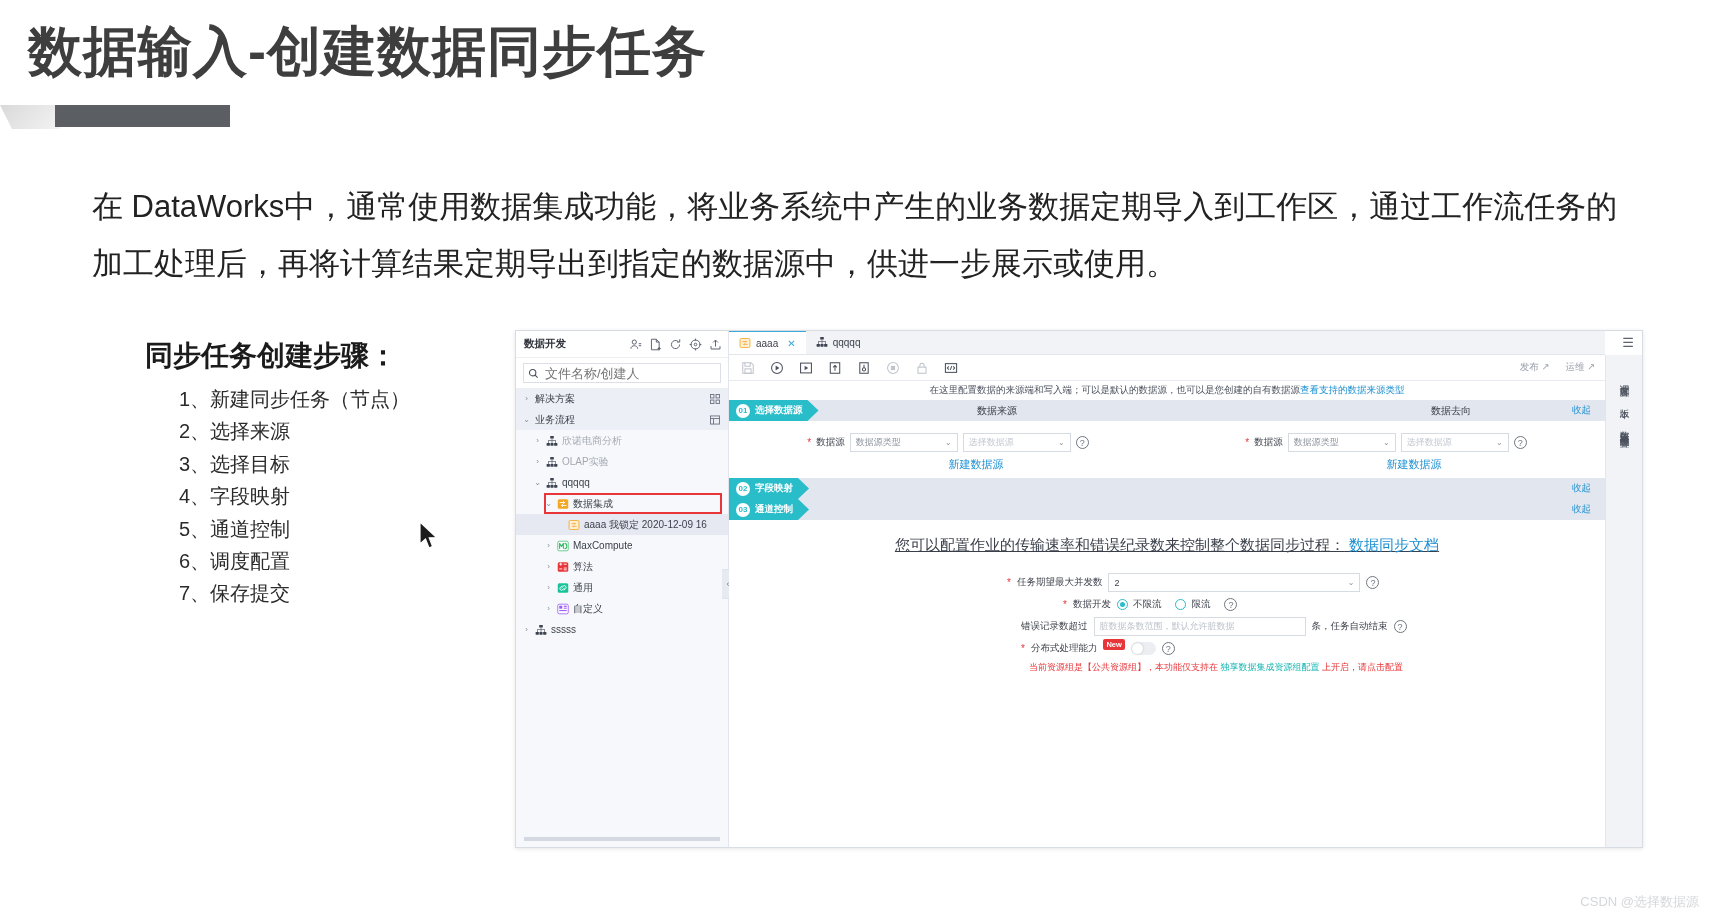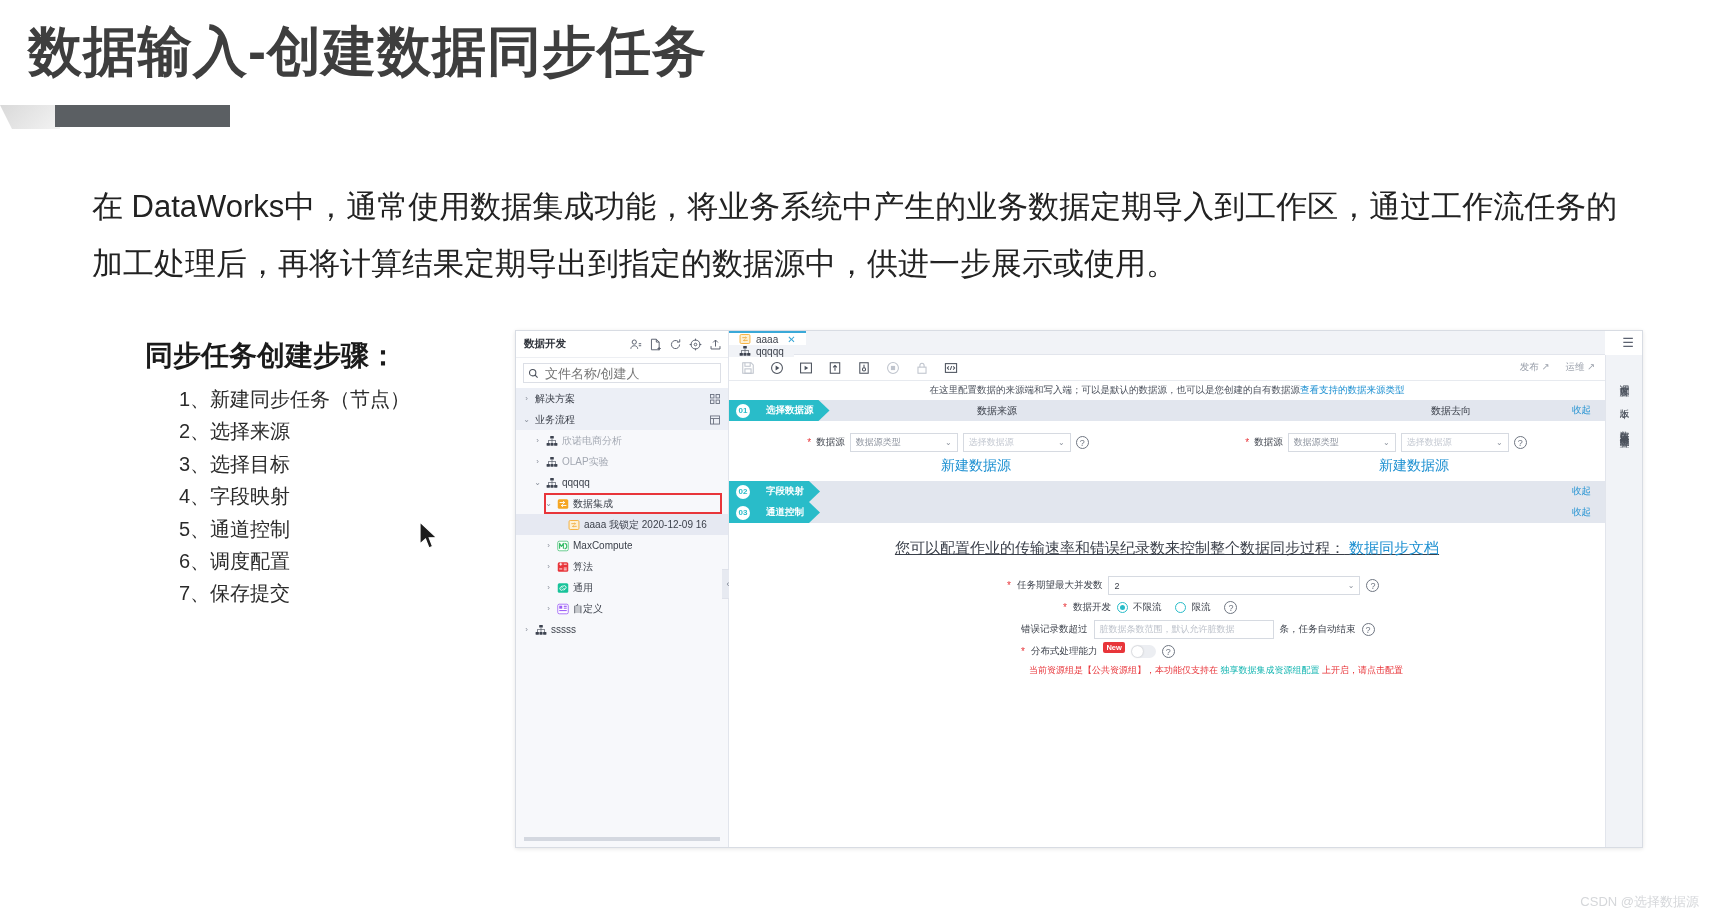--- a/index.html
+++ b/index.html
@@ -107,23 +107,22 @@
     position:absolute; left:206px; top:238px; width:13px; height:30px;
     background:#e7eaf1; border:1px solid #dfe2ea; border-left:0;
     border-radius:0 4px 4px 0; display:flex; align-items:center; justify-content:center;
     color:#7b8290; font-size:9px;
   }
 
   
   #dw-main { position:absolute; left:213px; top:0; right:37px; bottom:0; background:#fff; }
 
   #dw-tabbar {
-    height:24px; background:#f1f3f7; display:flex; align-items:flex-start;
+    height:24px; background:#f1f3f7; display:flex; align-items:flex-end;
     border-bottom:1px solid #e2e5ec;
-    flex-direction:column;
   }
   .dw-tab {
     display:flex; align-items:center; gap:5px; height:24px; padding:0 10px;
     font-size:10px; color:#3a3f49; background:#f1f3f7; white-space:nowrap;
   }
   .dw-tab.active { background:#fff; border-top:2px solid #3aa9d8; padding-top:0; }
   .tab-close { color:#39a7d6; font-size:10px; margin-left:4px; }
 
   #dw-toolbar {
     height:26px; border-bottom:1px solid #e7eaef; display:flex; align-items:center;
@@ -142,21 +141,21 @@
     font-size:9.5px; color:#4b515c; background:#fff;
   }
   .link { color:#1b8fd1; }
   .link-cyan { color:#13b5b1; }
 
   
   .section-head {
     position:relative; height:21px; background:#e2e6ee; display:flex; align-items:center;
   }
   .sec-tag {
-    position:relative; height:21px; display:flex; align-items:center; gap:16px;
+    position:relative; height:21px; display:flex; align-items:center; gap:5px;
     padding:0 16px 0 7px; background:#29bcc9; color:#fff; font-size:9.5px; font-weight:700;
     clip-path:polygon(0 0, calc(100% - 11px) 0, 100% 50%, calc(100% - 11px) 100%, 0 100%);
   }
   .sec-num {
     width:14px; height:14px; border-radius:50%; background:#fff; color:#29bcc9;
     font-size:8px; display:flex; align-items:center; justify-content:center; font-weight:700;
   }
   .sec-mid { flex:1; }
   .sec-collapse { font-size:9.5px; color:#1b8fd1; padding-right:14px; }
 
@@ -174,39 +173,39 @@
   .sel-box {
     width:108px; height:19px; border:1px solid #d6dae1; background:#fff;
     display:flex; align-items:center; padding:0 5px; font-size:9px; color:#8c929d;
   }
   .sel-box.muted { color:#c3c8d1; }
   .sel-caret { margin-left:auto; color:#8c929d; font-size:8px; }
   .q-icon {
     width:13px; height:13px; border:1px solid #6f7682; border-radius:50%;
     font-size:9px; color:#6f7682; display:flex; align-items:center; justify-content:center;
   }
-  .new-ds-link { font-size:14px; color:#1b8fd1; margin-top:5px; margin-left:56px; }
+  .new-ds-link { font-size:11px; color:#1b8fd1; margin-top:5px; margin-left:56px; }
 
   
   #warn-wrap { display:flex; justify-content:center; padding:20px 0 18px 0; }
   #warn-box {
     background:#fdf6e3; border:1px solid #f7e3b0; padding:6px 22px;
     display:flex; align-items:center; gap:8px; font-size:9.5px; color:#c27c17;
   }
   #warn-tri { width:0;height:0;border-left:6px solid transparent;border-right:6px solid transparent;
               border-bottom:11px solid #f5a623; position:relative; }
   #warn-tri::after { content:"!"; position:absolute; left:-2px; top:2px; font-size:7px;
                      color:#fff; font-weight:700; }
 
   #chan-desc { text-align:center; font-size:15px; color:#3a3f49; padding:16px 0 12px 0;text-decoration:underline; }
 
   .form-row { display:flex; align-items:center; gap:6px; margin:6px 0; padding-left:278px; }
   .form-row .fld-label { width:auto; }
   .inp {
-    width:180px; height:19px; border:1px solid #d6dae1; background:#fff;
+    width:212px; height:19px; border:1px solid #d6dae1; background:#fff;
     display:flex; align-items:center; padding:0 5px; font-size:9px; color:#3a3f49;
   }
   .inp.ph { color:#bcc1ca; }
   .inp.wide { width:252px; }
   .radio-grp { display:flex; align-items:center; gap:5px; }
   .radio {
     width:11px; height:11px; border-radius:50%; border:1.5px solid #29bcc9;
     display:flex; align-items:center; justify-content:center;
   }
   .radio.on::after { content:""; width:5px; height:5px; border-radius:50%; background:#29bcc9; }

